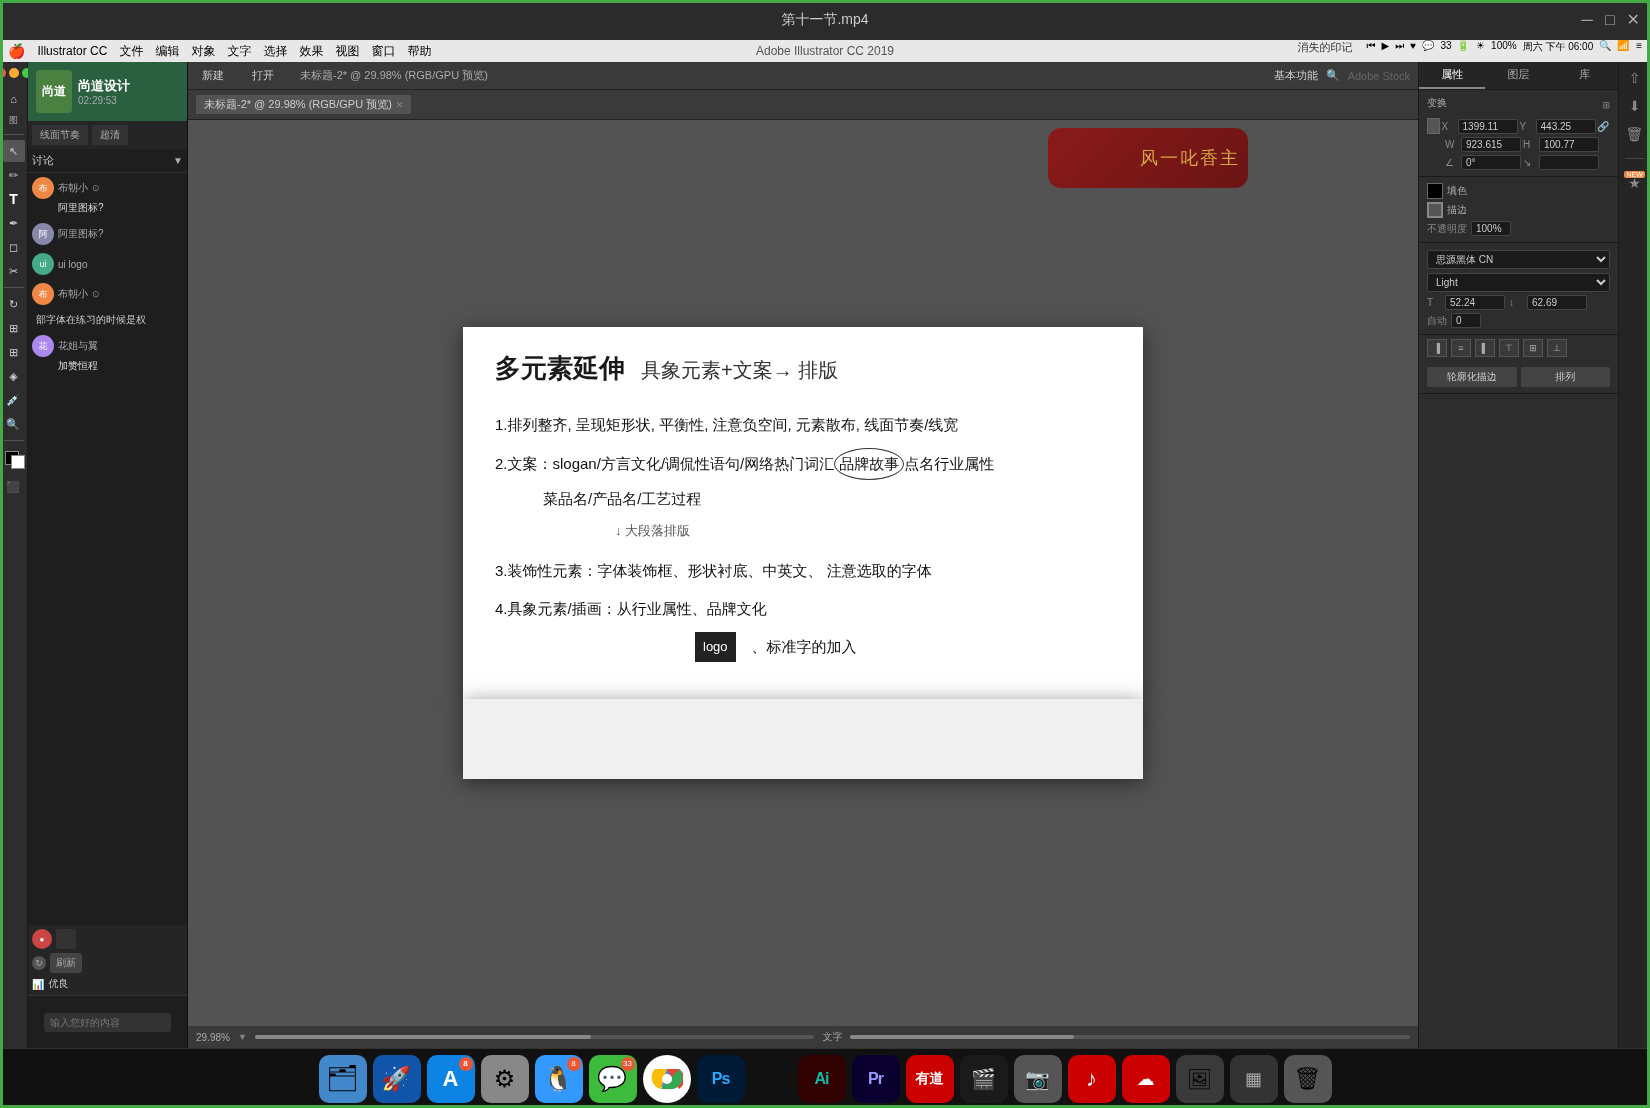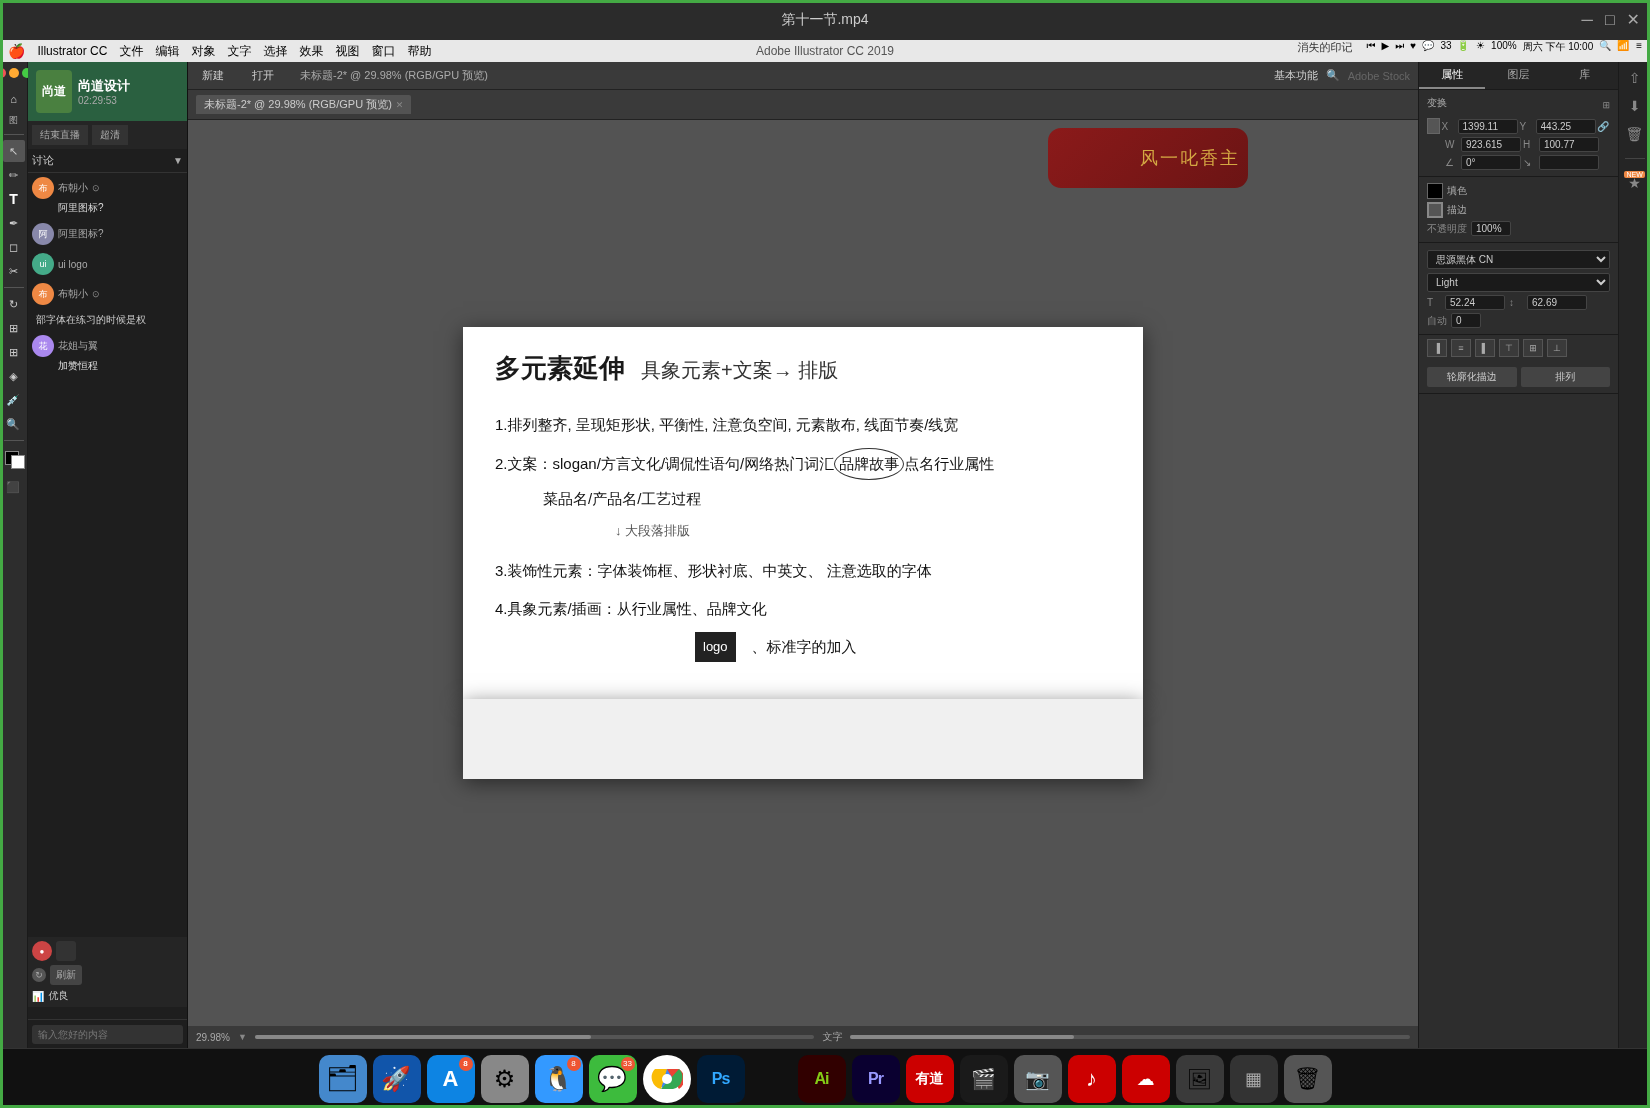--- a/index.html
+++ b/index.html
@@ -163,23 +163,22 @@
       display: flex;
       align-items: center;
       justify-content: center;
       color: #fff;
       font-size: 9px;
       flex-shrink: 0;
     }
     .chat-username { color: #aaa; font-size: 10px; }
     .chat-text { color: #ddd; font-size: 10px; padding-left: 26px; }
     .chat-input-area {
-      padding: 4px;
+      padding: 16px;
       border-top: 1px solid #333;
-      margin-top: 12px;
     }
     .chat-input {
       width: 100%;
       background: #333;
       border: none;
       border-radius: 3px;
       color: #ccc;
       font-size: 10px;
       padding: 4px 6px;
       outline: none;
@@ -534,21 +533,21 @@
       <span style="color:#333;font-size:11px;margin-right:8px;">消失的印记</span>
       <span style="font-size:10px;">⏮</span>
       <span style="font-size:10px;">▶</span>
       <span style="font-size:10px;">⏭</span>
       <span style="font-size:10px;">♥</span>
       <span style="font-size:10px;">💬</span>
       <span style="font-size:10px;">33</span>
       <span style="font-size:10px;">🔋</span>
       <span style="font-size:10px;">☀</span>
       <span style="font-size:10px;">100%</span>
-      <span style="font-size:10px;">周六 下午 10:00</span>
+      <span style="font-size:10px;">周六 下午 06:00</span>
       <span style="font-size:10px;">🔍</span>
       <span style="font-size:10px;">📶</span>
       <span style="font-size:10px;">≡</span>
     </div>
   </div>
 
   <div id="illustrator-window">
 
     <div id="left-tools">
 
@@ -591,21 +590,21 @@
 
     <div id="chat-sidebar">
       <div class="channel-logo">
         <div style="width:36px;height:43px;background:#4a8040;border-radius:4px;display:flex;align-items:center;justify-content:center;color:#fff;font-size:12px;font-weight:bold;">尚道</div>
         <div>
           <div class="channel-logo-text">尚道设计</div>
           <div class="channel-time">02:29:53</div>
         </div>
       </div>
       <div style="display:flex;gap:4px;padding:4px;background:#252525;">
-        <div class="channel-tag">结束直播</div>
+        <div class="channel-tag">线面节奏</div>
         <div class="channel-tag">超清</div>
       </div>
 
       <div style="padding:4px;border-bottom:1px solid #333;display:flex;align-items:center;justify-content:space-between;">
         <span style="color:#ccc;font-size:11px;">讨论</span>
         <span style="color:#aaa;font-size:10px;">▼</span>
       </div>
 
       <div class="chat-messages">
         <div class="chat-msg">
@@ -863,21 +862,21 @@
       <circle cx="16" cy="16" r="10" fill="#4285f4"></circle>
       <path d="M16 6 L28 6 A12 12 0 0 1 28 26 Z" fill="#ea4335"></path>
       <path d="M16 6 L4 6 A12 12 0 0 0 10 26 Z" fill="#fbbc05"></path>
       <path d="M10 26 L22 26 A12 12 0 0 0 28 6 Z" fill="#34a853"></path>
       <circle cx="16" cy="16" r="5" fill="#fff"></circle>
     </svg>
   </div>
 
   <div class="dock-item" style="background:#001b35;font-size:16px;font-weight:bold;color:#31a8ff;letter-spacing:-1px;">Ps</div>
 
-  <div class="dock-item" style="background:#310000;font-size:16px;font-weight:bold;color:#84cc16;letter-spacing:-1px;margin-left:47px;">Ai</div>
+  <div class="dock-item" style="background:#310000;font-size:16px;font-weight:bold;color:#14b8a6;letter-spacing:-1px;margin-left:47px;">Ai</div>
 
   <div class="dock-item" style="background:#0a0030;font-size:16px;font-weight:bold;color:#9999ff;letter-spacing:-1px;">Pr</div>
 
   <div class="dock-item" style="background:#c00;color:#fff;font-size:14px;font-weight:bold;">有道</div>
 
   <div class="dock-item" style="background:#1a1a1a;font-size:20px;">🎬</div>
 
   <div class="dock-item" style="background:#555;font-size:20px;">📷</div>
 
   <div class="dock-item" style="background:#c00;font-size:22px;color:#fff;">♪</div>

